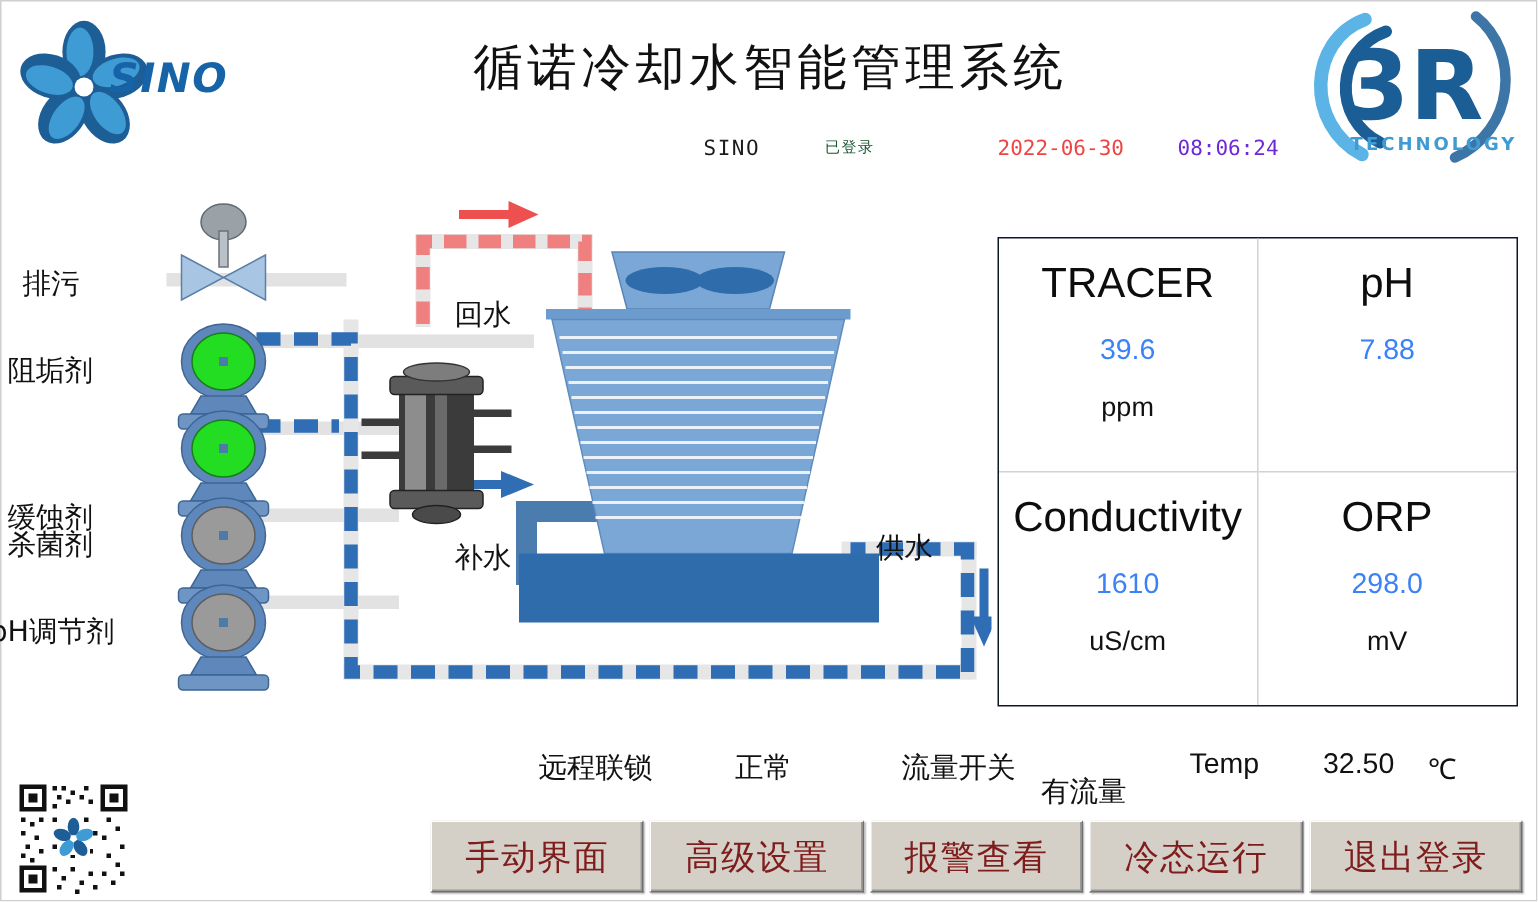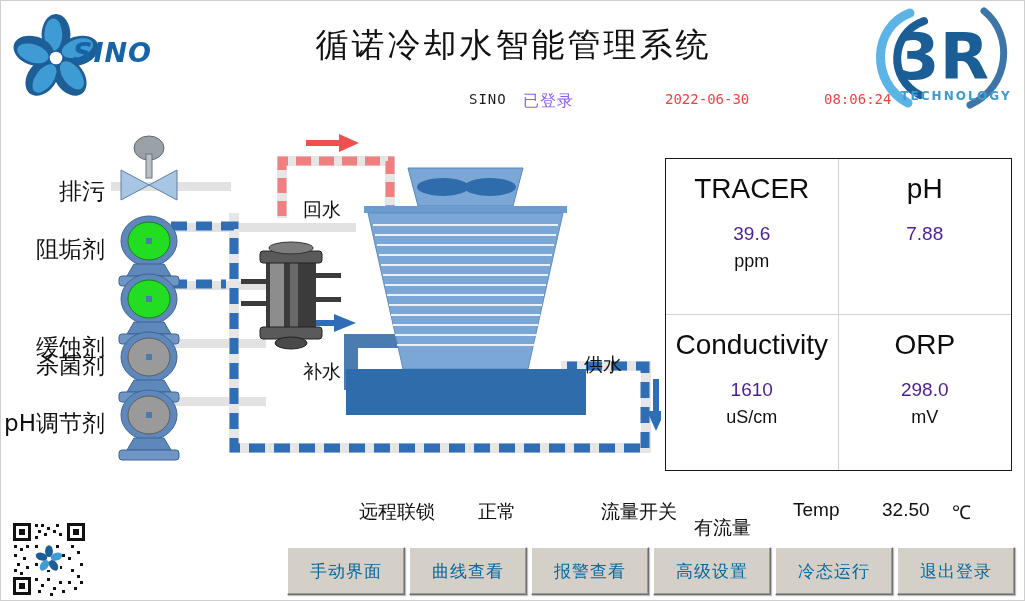--- a/index.html
+++ b/index.html
@@ -26,65 +26,65 @@
     font-size: 27px; letter-spacing: 1px; color: #1663a8; }
 
   .title {
     position: absolute; left: 0; top: 22px; width: 1025px;
     text-align: center; font-size: 33px; color: #111;
     font-family: Liberation Mono, monospace; letter-spacing: 3px;
   }
   .subbar { position: absolute; left: 0; top: 90px; width: 1025px; height: 22px; }
   .sub-user { position: absolute; left: 468px; top: 0; font-size: 14px; color: #1c1c1c;
     font-family: "DejaVu Sans Mono", monospace; letter-spacing: 1px; }
-  .sub-login { position: absolute; left: 522px; top: 0; font-size: 16px; color: #8b5cf6;
+  .sub-login { position: absolute; left: 549px; top: 0; font-size: 10px; color: #14532d;
     font-family: "DejaVu Sans", sans-serif; letter-spacing: 1px; }
   .sub-date { position: absolute; left: 664px; top: 0; font-size: 14px; color: #ef4444;
     font-family: "DejaVu Sans Mono", monospace; letter-spacing: 0px; }
-  .sub-time { position: absolute; left: 784px; top: 0; font-size: 14px; color: #ef4444;
-    font-family: "DejaVu Sans Mono", monospace; margin-left: 39px; }
+  .sub-time { position: absolute; left: 784px; top: 0; font-size: 14px; color: #6d28d9;
+    font-family: "DejaVu Sans Mono", monospace; }
 
   .r3-logo { position: absolute; right: 12px; top: 4px; width: 150px; height: 110px; }
 
   
   #diagram { position: absolute; left: 0; top: 120px; width: 660px; height: 360px; }
   .side-label {
-    position: absolute; font-size: 23px; color: #111; text-align: right;
+    position: absolute; font-size: 19px; color: #111; 
     font-family: "DejaVu Sans", sans-serif; white-space: nowrap;
   }
 
   
   #panel {
     position: absolute; left: 664px; top: 157px; width: 347px; height: 313px;
     border: 1px solid #0f172a; background: #ffffff;
     display: grid; grid-template-columns: 1fr 1fr; grid-template-rows: 1fr 1fr;
   }
   .cell { display: flex; flex-direction: column; align-items: center;
     justify-content: flex-start; padding-top: 14px; }
   .cell.b-r { border-right: 1px solid #d2d2d2; }
   .cell.b-b { border-bottom: 1px solid #d2d2d2; }
   .cell-name { font-size: 28px; color: #0d0d0d; font-family: "Liberation Sans", sans-serif; }
-  .cell-value { font-size: 19px; color: #4c1d95; margin-top: 18px; font-family: "Liberation Sans", sans-serif; }
-  .cell-unit  { font-size: 18px; color: #111; margin-top: 6px; font-family: "Liberation Sans", sans-serif; }
+  .cell-value { font-size: 19px; color: #3b82f6; margin-top: 18px; font-family: "Liberation Sans", sans-serif; }
+  .cell-unit  { font-size: 18px; color: #111; margin-top: 16px; font-family: "Liberation Sans", sans-serif; }
 
   
   #status { position: absolute; left: 0; top: 492px; width: 1025px; height: 40px; }
   .st { position: absolute; font-size: 19px; color: #111; white-space: nowrap;
     font-family: "DejaVu Sans", sans-serif; }
   .st-mono { font-family: "Liberation Sans", sans-serif; }
 
   
   #buttons { position: absolute; left: 286px; top: 546px; width: 728px; height: 48px;
     display: flex; gap: 4px; }
   .btn {
     flex: 1 1 0; background: #d4d0c8; border: 1px solid #ffffff;
     border-right-color: #6f6f6f; border-bottom-color: #6f6f6f;
     box-shadow: inset -1px -1px 0 #9a9a9a, 1px 1px 1px rgba(0,0,0,.25);
     display: flex; align-items: center; justify-content: center;
-    font-size: 17px; color: #0369a1; font-family: Liberation Sans, sans-serif;
+    font-size: 23px; color: #7f1d1d; font-family: Liberation Sans, sans-serif;
     letter-spacing: 1px; cursor: pointer; user-select: none;
   }
 
   
   #qr { position: absolute; left: 10px; top: 520px; width: 76px; height: 76px; }
 </style>
 </head>
 <body>
 
 <div id="app">
@@ -288,33 +288,32 @@
     </div>
     <div class="cell">
       <div class="cell-name">ORP</div>
       <div class="cell-value">298.0</div>
       <div class="cell-unit">mV</div>
     </div>
   </div>
 
   <div id="status">
     <div class="st" style="left:358px; top:6px;">远程联锁</div>
-    <div class="st" style="left:477px; top:6px;text-align:center;">正常</div>
+    <div class="st" style="left:489px; top:6px;text-align:center;">正常</div>
     <div class="st" style="left:600px; top:6px;">流量开关</div>
     <div class="st" style="left:693px; top:6px;margin-top:16px;">有流量</div>
     <div class="st st-mono" style="left:792px; top:6px;">Temp</div>
     <div class="st st-mono" style="left:881px; top:6px;">32.50</div>
     <div class="st st-mono" style="left:951px; top:6px;">℃</div>
   </div>
 
   <div id="buttons">
     <div class="btn">手动界面</div>
-    <div class="btn">曲线查看</div>
+    <div class="btn">高级设置</div>
     <div class="btn">报警查看</div>
-    <div class="btn">高级设置</div>
     <div class="btn">冷态运行</div>
     <div class="btn">退出登录</div>
   </div>
 
   <div id="qr">
     <svg width="76" height="76" viewBox="0 0 76 76">
       <rect width="76" height="76" fill="#ffffff"></rect>
       <g fill="#111">
         <rect x="2" y="2" width="18" height="18"></rect>
           <rect x="5" y="5" width="12" height="12" fill="#fff"></rect>

